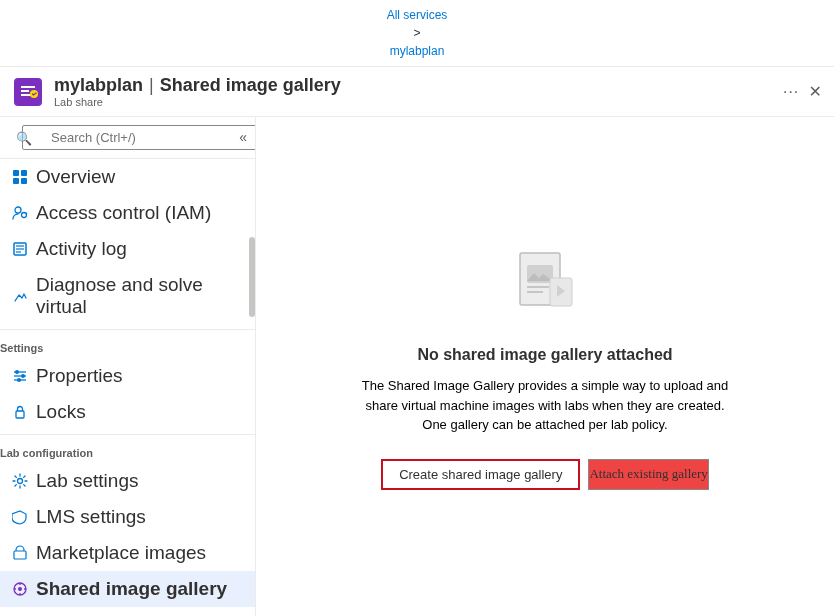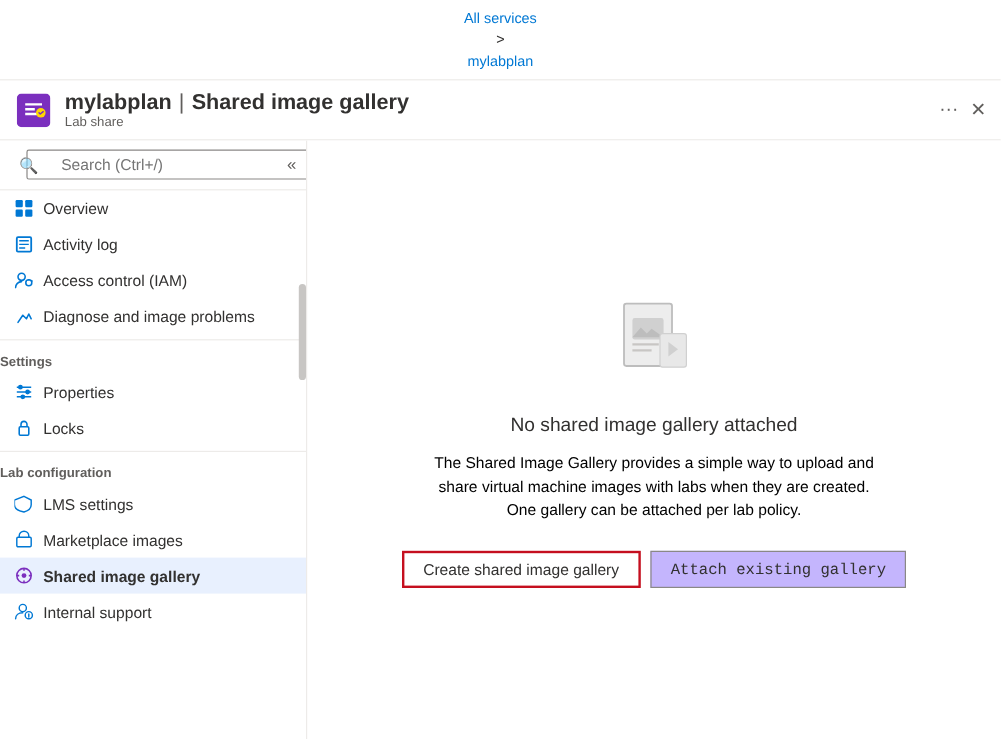--- a/index.html
+++ b/index.html
@@ -26,35 +26,35 @@
 
     
     .sidebar { width: 256px; min-width: 256px; border-right: 1px solid #edebe9; overflow-y: auto; display: flex; flex-direction: column; position: relative; }
     .sidebar-search { padding: 8px 10px; border-bottom: 1px solid #edebe9; }
     .sidebar-search input { width: 100%; border: 1px solid #8a8886; border-radius: 2px; padding: 4px 8px 4px 28px; font-size: 13px; color: #323130; outline: none; margin-left: 12px; }
     .sidebar-search-wrapper { position: relative; }
     .sidebar-search-icon { position: absolute; left: 6px; top: 50%; transform: translateY(-50%); color: #605e5c; font-size: 13px; }
     .sidebar-collapse { position: absolute; right: 0; top: 8px; padding: 4px 8px; cursor: pointer; color: #605e5c; font-size: 14px; }
 
     .sidebar-nav { flex: 1; overflow-y: auto; }
-    .nav-item { display: flex; align-items: center; padding: 7px 12px; cursor: pointer; gap: 8px; font-size: 13px; color: #323130; }
+    .nav-item { display: flex; align-items: center; padding: 7px 12px; cursor: pointer; gap: 8px; font-size: 19px; color: #323130; }
     .nav-item.active { background: #e8f0fe; font-weight: 600; }
     .nav-item .nav-icon { width: 16px; height: 16px; display: flex; align-items: center; justify-content: center; flex-shrink: 0; }
 
     .section-label { padding: 12px 12px 4px 0; font-size: 11px; font-weight: 600; color: #605e5c; text-transform: none; border-top: 1px solid #edebe9; margin-top: 4px; }
 
     
     .content { flex: 1; display: flex; flex-direction: column; align-items: center; justify-content: center; padding: 20px 40px; background: #fff; }
     .content-empty-icon { margin-bottom: 20px; }
     .content-empty-icon svg { width: 80px; height: 80px; }
-    .content-title { font-size: 16px; font-weight: 400; color: #323130; margin-bottom: 12px; text-align: left; }
+    .content-title { font-size: 16px; font-weight: 700; color: #323130; margin-bottom: 12px; text-align: left; }
     .content-description { font-size: 13px; color: #000000; text-align: center; max-width: 380px; line-height: 1.5; margin-bottom: 24px; }
     .content-actions { display: flex; gap: 8px; }
     .btn-primary { border: 2px solid #c50f1f; background: #fff; color: #323130; padding: 6px 16px; font-size: 13px; cursor: pointer; font-family: inherit; }
-    .btn-secondary { border: 1px solid #8a8886; background: #c4b5fd; color: #323130; padding: 6px 16px; font-size: 13px; cursor: pointer; font-family: Liberation Mono, monospace; }
+    .btn-secondary { border: 1px solid #8a8886; background: #ef4444; color: #323130; padding: 6px 0; font-size: 13px; cursor: pointer; font-family: Liberation Serif, serif; }
     .sidebar-scrollbar-thumb { position: absolute; right: 0; top: 120px; width: 6px; height: 80px; background: #c8c6c4; border-radius: 3px; }
   </style>
 </head>
 <body>
 
 <div class="breadcrumb">
   <a href="#" style="color:#0078d4;text-decoration:none;">All services</a>
   <span>&gt;</span>
   <a href="#" style="color:#0078d4;text-decoration:none;">mylabplan</a>
 </div>
@@ -102,47 +102,47 @@
             <rect x="9" y="1" width="6" height="6" rx="1" fill="#0078d4"></rect>
             <rect x="1" y="9" width="6" height="6" rx="1" fill="#0078d4"></rect>
             <rect x="9" y="9" width="6" height="6" rx="1" fill="#0078d4"></rect>
           </svg>
         </span>
         <span>Overview</span>
       </div>
       <div class="nav-item">
         <span class="nav-icon">
           <svg width="16" height="16" viewBox="0 0 16 16" fill="none">
-            <rect x="2" y="2" width="12" height="12" rx="1" stroke="#0078d4" stroke-width="1.5" fill="none"></rect>
-            <line x1="4" y1="5" x2="12" y2="5" stroke="#0078d4" stroke-width="1.2"></line>
-            <line x1="4" y1="8" x2="12" y2="8" stroke="#0078d4" stroke-width="1.2"></line>
-            <line x1="4" y1="11" x2="9" y2="11" stroke="#0078d4" stroke-width="1.2"></line>
-          </svg>
-        </span>
-        <span>Activity log</span>
-      </div>
-      <div class="nav-item">
-        <span class="nav-icon">
-          <svg width="16" height="16" viewBox="0 0 16 16" fill="none">
             <circle cx="6" cy="5" r="3" stroke="#0078d4" stroke-width="1.3" fill="none"></circle>
             <path d="M1 14c0-2.8 2.2-5 5-5" stroke="#0078d4" stroke-width="1.3" stroke-linecap="round" fill="none"></path>
             <circle cx="12" cy="10" r="2.5" stroke="#0078d4" stroke-width="1.3" fill="none"></circle>
             <line x1="12" y1="8" x2="12" y2="7" stroke="#0078d4" stroke-width="1.3"></line>
             <line x1="14" y1="9" x2="15" y2="8" stroke="#0078d4" stroke-width="1.3"></line>
           </svg>
         </span>
         <span>Access control (IAM)</span>
       </div>
       <div class="nav-item">
         <span class="nav-icon">
           <svg width="16" height="16" viewBox="0 0 16 16" fill="none">
+            <rect x="2" y="2" width="12" height="12" rx="1" stroke="#0078d4" stroke-width="1.5" fill="none"></rect>
+            <line x1="4" y1="5" x2="12" y2="5" stroke="#0078d4" stroke-width="1.2"></line>
+            <line x1="4" y1="8" x2="12" y2="8" stroke="#0078d4" stroke-width="1.2"></line>
+            <line x1="4" y1="11" x2="9" y2="11" stroke="#0078d4" stroke-width="1.2"></line>
+          </svg>
+        </span>
+        <span>Activity log</span>
+      </div>
+      <div class="nav-item">
+        <span class="nav-icon">
+          <svg width="16" height="16" viewBox="0 0 16 16" fill="none">
             <path d="M3 13L7 7l3 3 2-4 2 4" stroke="#0078d4" stroke-width="1.3" stroke-linecap="round" stroke-linejoin="round" fill="none"></path>
           </svg>
         </span>
-        <span>Diagnose and image problems</span>
+        <span>Diagnose and solve virtual</span>
       </div>
 
       <div class="section-label">Settings</div>
       <div class="nav-item">
         <span class="nav-icon">
           <svg width="16" height="16" viewBox="0 0 16 16" fill="none">
             <line x1="2" y1="4" x2="14" y2="4" stroke="#0078d4" stroke-width="1.3"></line>
             <line x1="2" y1="8" x2="14" y2="8" stroke="#0078d4" stroke-width="1.3"></line>
             <line x1="2" y1="12" x2="14" y2="12" stroke="#0078d4" stroke-width="1.3"></line>
             <circle cx="5" cy="4" r="2" fill="#0078d4"></circle>
@@ -159,20 +159,29 @@
             <path d="M5.5 7V5a2.5 2.5 0 015 0v2" stroke="#0078d4" stroke-width="1.3" fill="none"></path>
           </svg>
         </span>
         <span>Locks</span>
       </div>
 
       <div class="section-label">Lab configuration</div>
       <div class="nav-item">
         <span class="nav-icon">
           <svg width="16" height="16" viewBox="0 0 16 16" fill="none">
+            <circle cx="8" cy="8" r="2.5" stroke="#0078d4" stroke-width="1.3" fill="none"></circle>
+            <path d="M8 1v2M8 13v2M1 8h2M13 8h2M2.93 2.93l1.41 1.41M11.66 11.66l1.41 1.41M2.93 13.07l1.41-1.41M11.66 4.34l1.41-1.41" stroke="#0078d4" stroke-width="1.3" stroke-linecap="round"></path>
+          </svg>
+        </span>
+        <span>Lab settings</span>
+      </div>
+      <div class="nav-item">
+        <span class="nav-icon">
+          <svg width="16" height="16" viewBox="0 0 16 16" fill="none">
             <path d="M8 2L14 5v4c0 3-2.5 5-6 6C2.5 14 0 12 0 9V5L8 2z" stroke="#0078d4" stroke-width="1.2" fill="none"></path>
           </svg>
         </span>
         <span>LMS settings</span>
       </div>
       <div class="nav-item">
         <span class="nav-icon">
           <svg width="16" height="16" viewBox="0 0 16 16" fill="none">
             <rect x="2" y="6" width="12" height="8" rx="1" stroke="#0078d4" stroke-width="1.2" fill="none"></rect>
             <path d="M4 6V5a4 4 0 018 0v1" stroke="#0078d4" stroke-width="1.2" fill="none"></path>

